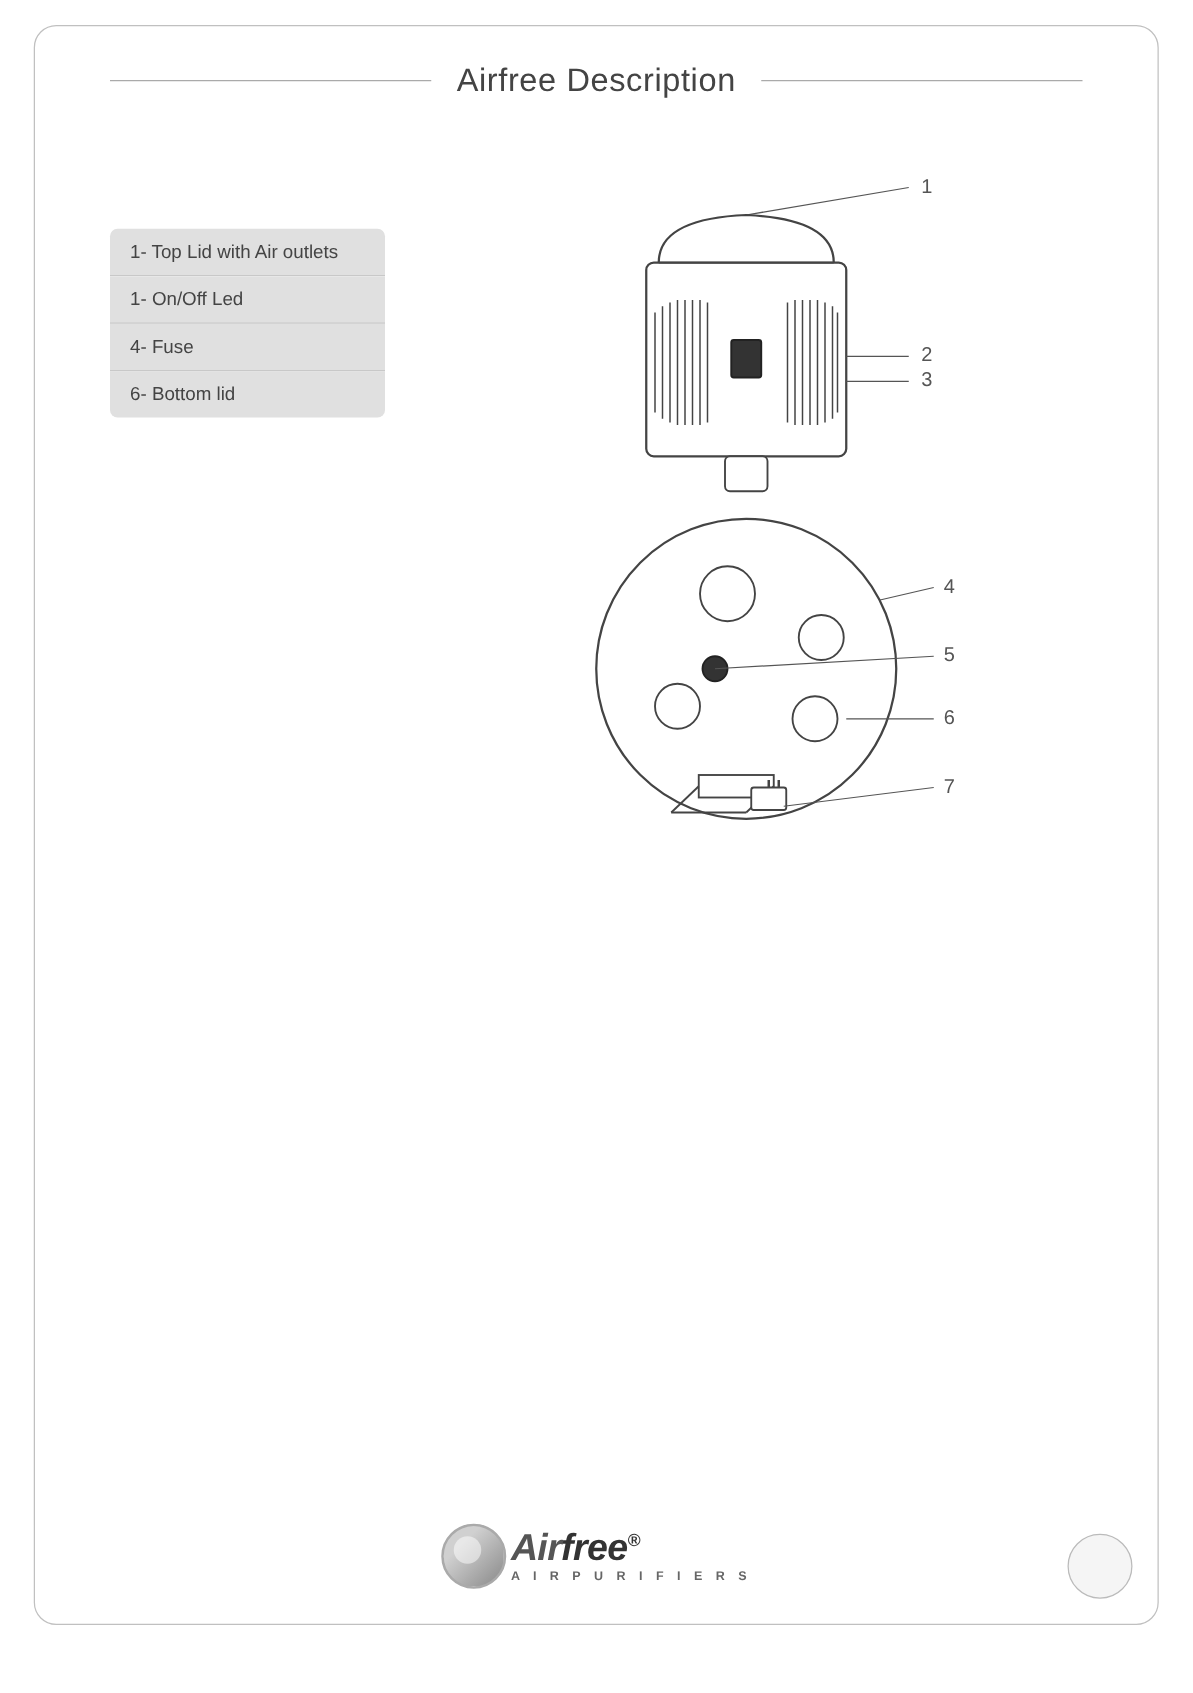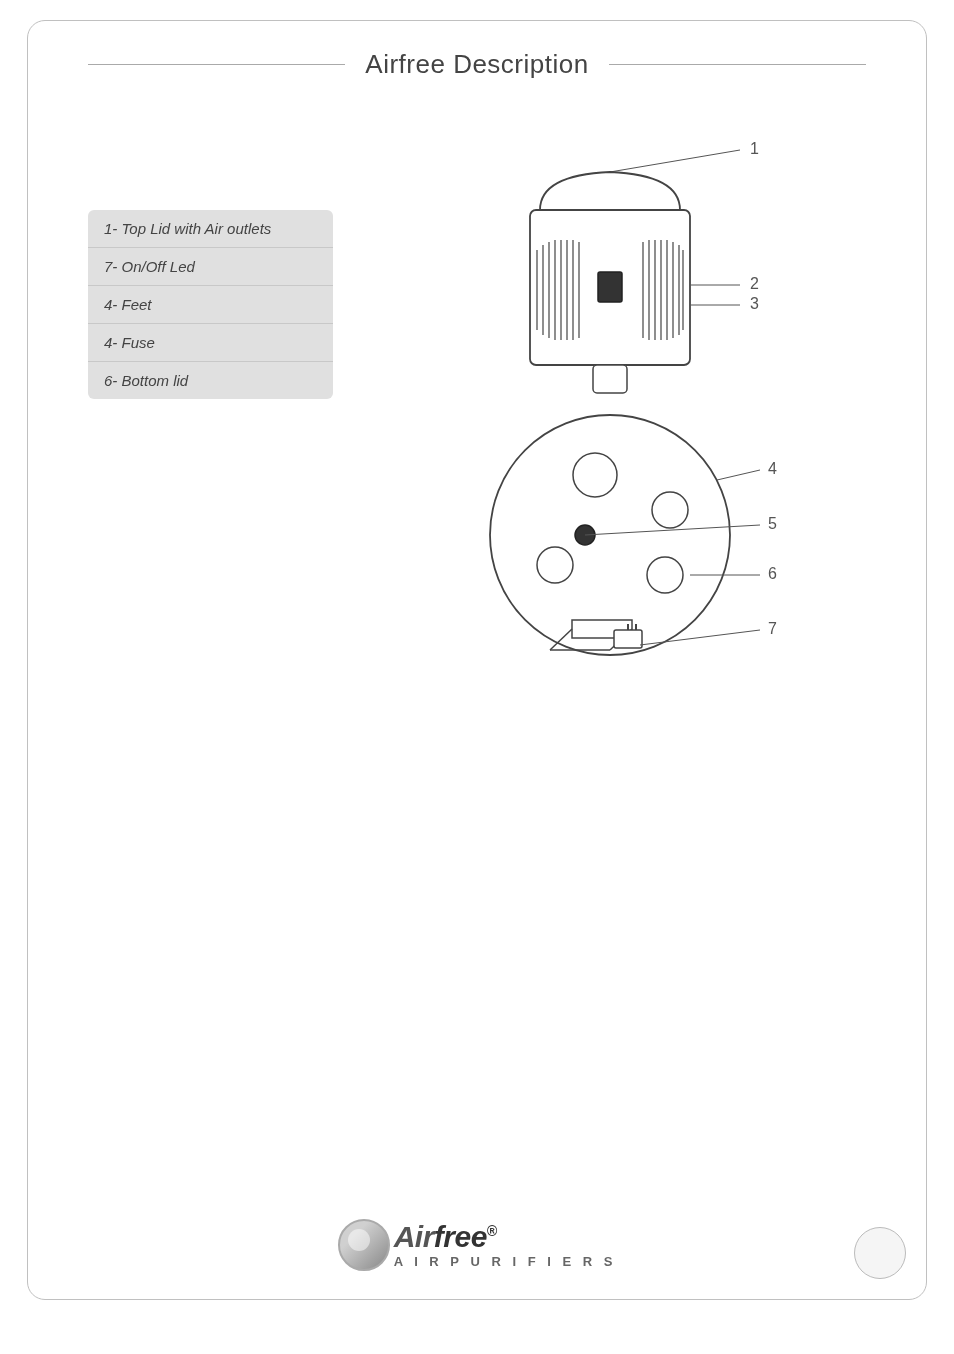--- a/index.html
+++ b/index.html
@@ -19,21 +19,21 @@
       border: 1.5px solid #c0c0c0;
       border-radius: 18px;
       position: relative;
       background: #ffffff;
     }
 
     
     .title-area {
       display: flex;
       align-items: center;
-      justify-content: flex-start;
+      justify-content: flex-end;
       padding: 28px 60px 10px 60px;
       position: relative;
     }
     .title-line {
       flex: 1;
       height: 1px;
       background: #aaa;
     }
     .title-text {
       font-size: 26px;
@@ -46,24 +46,23 @@
     
     .main-content {
       display: flex;
       padding: 20px 40px 20px 60px;
       gap: 20px;
       align-items: flex-start;
     }
 
     
     .legend-panel {
-      width: 245px;
-      margin-top: 100px;
+      width: 220px;
+      margin-top: 73px;
       flex-shrink: 0;
-      font-style: italic;
     }
     .legend-item {
       background: #e0e0e0;
       color: #444;
       font-size: 15px;
       padding: 10px 16px;
       border-bottom: 1px solid #c8c8c8;
       font-weight: 400;
     }
     .legend-item:first-child { border-radius: 6px 6px 0 0; }
@@ -146,21 +145,21 @@
       font-weight: 700;
       color: #333;
       letter-spacing: -0.5px;
       font-style: italic;
       line-height: 1;
     }
     .logo-brand span.air { font-style: italic; color: #555; }
     .logo-brand span.free { font-style: italic; color: #333; }
     .logo-brand span.reg { font-size: 14px; vertical-align: super; }
     .logo-sub {
-      font-size: 13px;
+      font-size: 10px;
       letter-spacing: 4px;
       color: #666;
       font-weight: 600;
       margin-top: 2px;
     }
 
     .corner-circle {
       position: absolute;
       bottom: 20px;
       right: 20px;
@@ -179,22 +178,21 @@
   <div class="title-area">
     <div class="title-line"></div>
     <h1 class="title-text">Airfree Description</h1>
     <div class="title-line"></div>
   </div>
 
   <div class="main-content">
 
     <div class="legend-panel">
       <div class="legend-item">1- Top Lid with Air outlets</div>
-      <div class="legend-item">7- On/Off Led</div>
-      <div class="legend-item">4- Feet</div>
+      <div class="legend-item">1- On/Off Led</div>
       <div class="legend-item">4- Fuse</div>
       <div class="legend-item">6- Bottom lid</div>
     </div>
 
     <div class="diagram-area">
       <svg class="device-diagram" viewBox="0 0 420 650" xmlns="http://www.w3.org/2000/svg">
 
         <line x1="200" y1="52" x2="330" y2="30" stroke="#555" stroke-width="1"></line>
         <text x="340" y="34" font-size="16" fill="#555" font-family="Arial">1</text>
 

